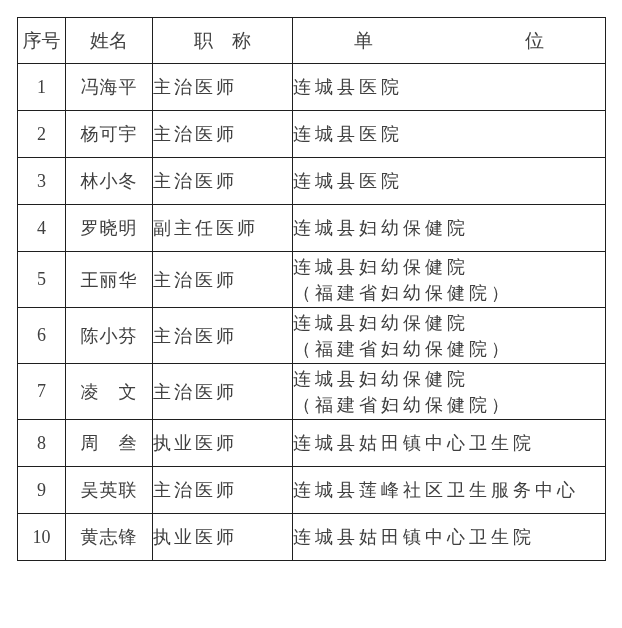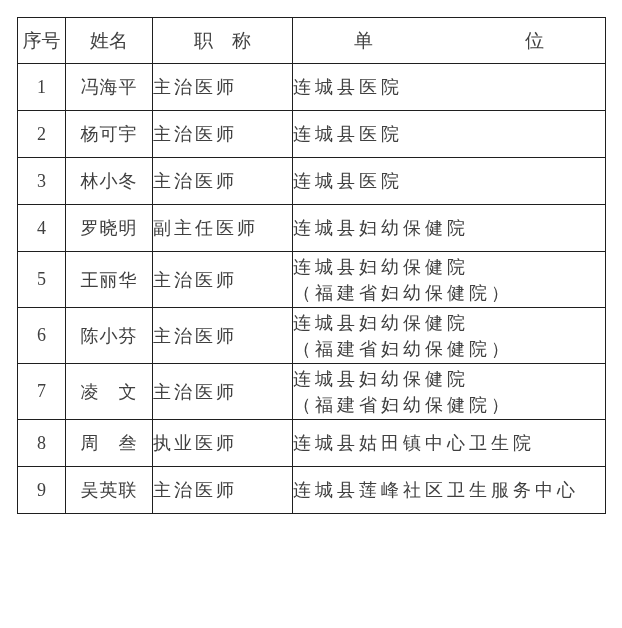--- a/index.html
+++ b/index.html
@@ -163,15 +163,23 @@
           </td>
         </tr>
         <tr class="row single">
           <td class="td-no">9</td>
           <td class="td-name">吴英联</td>
           <td class="td-title">主治医师</td>
           <td class="td-unit">
             <div class="unit-line">连城县莲峰社区卫生服务中心</div>
           </td>
         </tr>
+        <tr class="row single">
+          <td class="td-no">10</td>
+          <td class="td-name">黄志锋</td>
+          <td class="td-title">执业医师</td>
+          <td class="td-unit">
+            <div class="unit-line">连城县姑田镇中心卫生院</div>
+          </td>
+        </tr>
       </tbody>
   </table>
 </div>
 
 </body></html>

